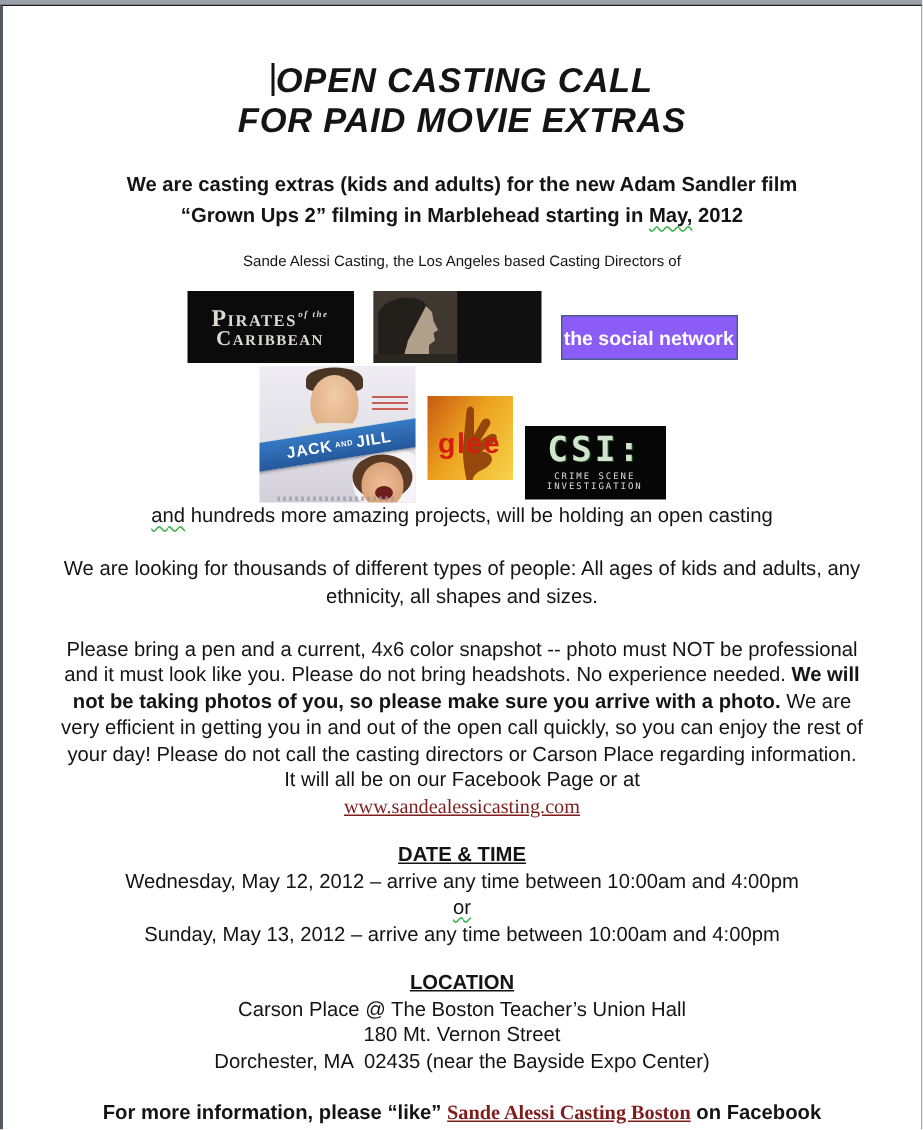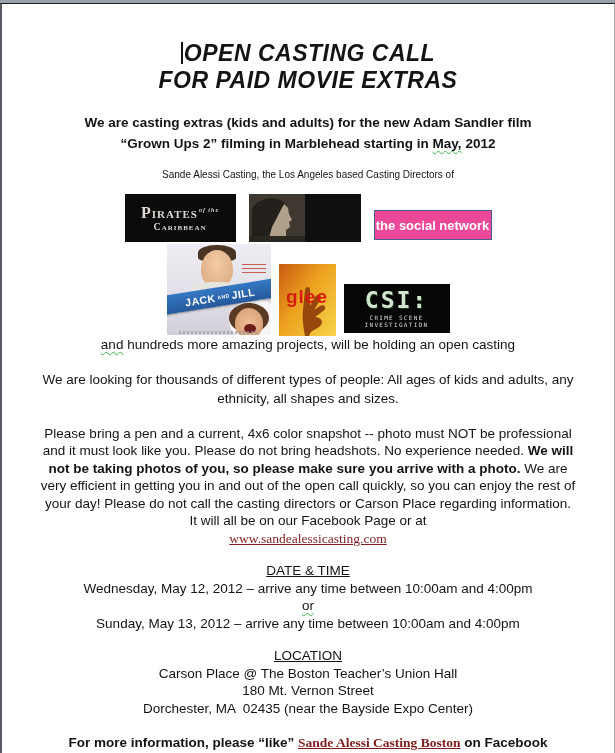--- a/index.html
+++ b/index.html
@@ -33,29 +33,29 @@
   .poster-row { display:flex; justify-content:center; align-items:flex-start; }
   .row1 { gap:13px; }
   .row2 { gap:8px; margin-top:2px; }
   .poster { position:relative; overflow:hidden; flex:0 0 auto; }
 
   .pirates { width:111px; height:48px; background:#0b0b0b; color:#ddd9d2;
              font-family:"Liberation Serif","DejaVu Serif",serif;
              display:flex; flex-direction:column; align-items:center; justify-content:center; }
   .pirates .l1 { font-variant:small-caps; font-weight:bold; font-size:16px; line-height:15px; letter-spacing:1px; }
   .pirates .ofthe { font-variant:normal; font-size:6px; font-style:italic; vertical-align:6px; margin-left:1px; }
-  .pirates .l2 { font-variant:small-caps; font-weight:bold; font-size:10px; line-height:13px; letter-spacing:1px; }
+  .pirates .l2 { font-variant:small-caps; font-weight:bold; font-size:14px; line-height:13px; letter-spacing:1px; }
 
   .dragon { width:112px; height:48px; background:#101010; display:flex; }
   .dragon svg { width:56px; height:48px; display:block; }
   .dragon .txt { flex:1; display:flex; flex-direction:column; justify-content:center;
                  align-items:center; color:#bf3428; font-family:"Liberation Serif","DejaVu Serif",serif;
                  font-weight:bold; font-size:10px; line-height:10px; letter-spacing:1.5px; }
 
-  .social { width:118px; height:30px; margin-top:16px; background:#ec4899; color:#fff;
+  .social { width:118px; height:30px; margin-top:16px; background:#8b5cf6; color:#fff;
             display:flex; align-items:center; justify-content:center;
             font-weight:bold; font-size:13px; border:1px solid #4a5d90; box-sizing:border-box; }
 
   .jack { width:104px; height:91px;
           background:linear-gradient(180deg,#efedf3 0%,#e2e0e8 55%,#d2cfda 100%); }
   .jack .hair1 { position:absolute; top:1px; left:31px; width:38px; height:16px;
                  background:#4a3423; border-radius:50% 50% 20% 20%; }
   .jack .face1 { position:absolute; top:6px; left:34px; width:32px; height:38px;
                  background:radial-gradient(ellipse at 50% 35%,#f2cba6,#d8a87c);
                  border-radius:50% 50% 46% 46%; }
@@ -93,43 +93,43 @@
   .boy .head1 { position:absolute; bottom:50px; left:18px; width:7px; height:7px;
                 background:#e4b68d; border-radius:50%; }
   .boy .head2 { position:absolute; bottom:52px; left:35px; width:8px; height:8px;
                 background:#e4b68d; border-radius:50%; }
   .boy .title { position:absolute; bottom:9px; left:0; width:100%; color:#fff;
                 font-weight:bold; font-size:7.5px; letter-spacing:0.2px;
                 text-shadow:0 1px 1px rgba(0,0,0,.45); }
   .boy .date { position:absolute; bottom:3px; left:0; width:100%; color:#eee;
                font-weight:bold; font-size:4.5px; }
 
-  .glee { width:57px; height:72px; margin-top:20px;
+  .glee { width:57px; height:56px; margin-top:20px;
           background:linear-gradient(125deg,#c85a12 0%,#eda21f 45%,#f6d44a 100%); }
   .glee svg { position:absolute; bottom:0; left:0; width:57px; height:72px; }
   .glee .label { position:absolute; top:22px; left:0; width:100%; text-align:center;
                  color:#d41c10; font-weight:bold; font-size:19px; letter-spacing:1px; }
 
-  .csi { width:106px; height:49px; margin-top:40px; background:#060606;
+  .csi { width:94px; height:49px; margin-top:40px; background:#060606;
          display:flex; flex-direction:column; align-items:center; justify-content:center; }
   .csi .t { color:#cfe6cc; font-family:"DejaVu Sans Mono","Liberation Mono",monospace;
             font-weight:bold; font-size:23px; line-height:22px; letter-spacing:2px;
             text-shadow:1px 1px 0 #1e3a1e; }
   .csi .s { margin-top:3px; color:#dcdcdc; font-size:6px; letter-spacing:1.3px;
             font-family:"DejaVu Sans Mono","Liberation Mono",monospace; }
 
   
   .para { font-size:13.5px; line-height:17.5px; }
   .p-open   { }
   .p-types  { margin-top:16px; line-height:19px; }
   .p-photo  { margin-top:17px; }
   .p-photo b { font-weight:bold; }
   .weblink-line { font-size:13.5px; line-height:17.5px; }
 
-  .sec-heading { margin-top:15px; font-size:13.5px; font-weight:normal;
+  .sec-heading { margin-top:15px; font-size:13.5px; font-weight:bold;
                  text-decoration:underline; line-height:17.5px; }
   .footer-line { margin-top:17px; font-size:13.5px; font-weight:bold; line-height:17px; }
   .footer-line a { font-weight:bold; }
 </style>
 </head>
 <body>
 
 <div class="window-edge"></div>
 
 <div class="page">

